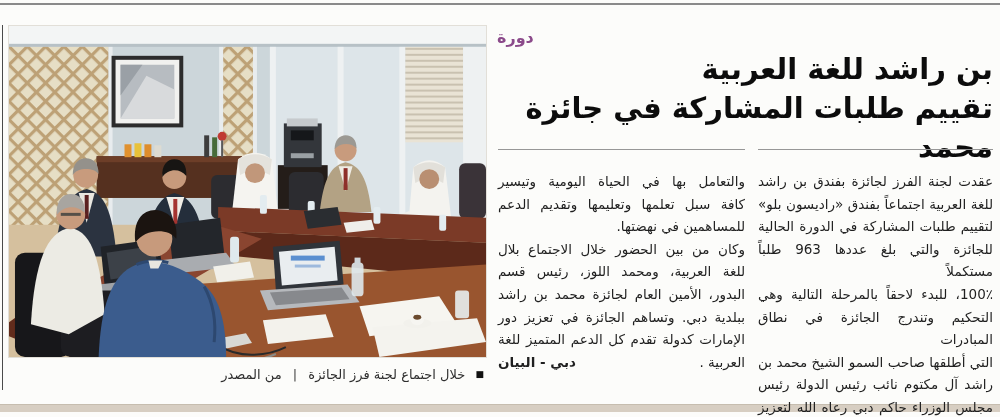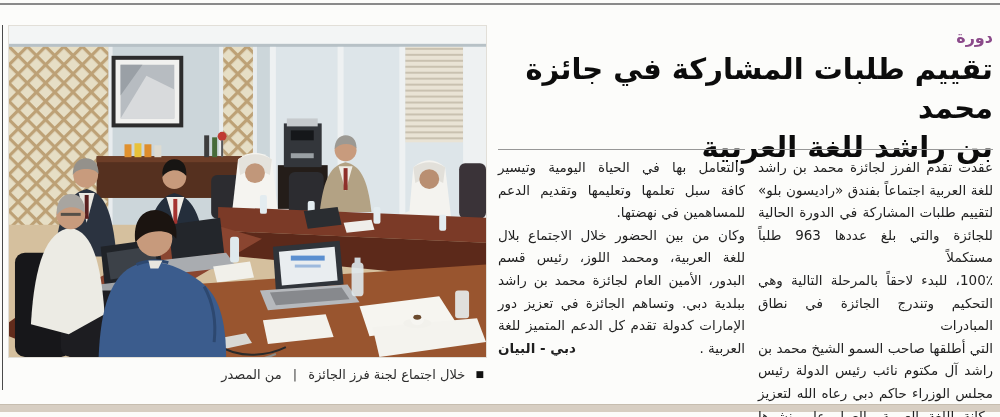--- a/index.html
+++ b/index.html
@@ -20,30 +20,30 @@
     position:absolute;left:8px;top:363px;width:476px;
     direction:rtl;text-align:right;
     font-size:13px;color:#2e2e2e;line-height:22px;
   }
   .photo-caption .bullet{font-size:9px;vertical-align:2px;color:#111;margin-left:6px;}
   .photo-caption .sep{margin:0 7px;color:#444;}
 
   
   .kicker{
     position:absolute;left:497px;top:28px;width:496px;
-    direction:rtl;text-align:right;
+    direction:rtl;text-align:left;
     color:#8b4a8a;font-weight:bold;font-size:16px;
   }
   .headline{
     position:absolute;left:497px;top:50px;width:496px;
     direction:rtl;text-align:right;
     color:#0c0c0c;font-weight:bold;font-size:29px;line-height:39px;
     letter-spacing:0;
   }
-  .col{position:absolute;top:149px;direction:rtl;box-sizing:border-box;border-top:1px solid #979797;padding-top:6px;}
+  .col{position:absolute;top:149px;direction:rtl;box-sizing:border-box;border-top:1px solid #979797;padding-top:20px;}
   .col-right{left:758px;width:235px;}
   .col-left{left:498px;width:247px;}
   .bline{
     font-size:13.5px;line-height:22.6px;color:#1f1f1f;
     text-align:justify;text-align-last:justify;
   }
   .bline.partial{text-align-last:right;}
   .byline-row{
     display:flex;justify-content:space-between;direction:rtl;
     font-size:13.5px;line-height:22.6px;color:#1f1f1f;
@@ -231,26 +231,26 @@
 <div class="photo-caption">
   <span class="bullet">■</span>
   <span>خلال اجتماع لجنة فرز الجائزة</span>
   <span class="sep">|</span>
   <span>من المصدر</span>
 </div>
 
 <div class="kicker">دورة</div>
 
 <div class="headline">
+  <div>بن راشد للغة العربية</div>
   <div>تقييم طلبات المشاركة في جائزة محمد</div>
-  <div>بن راشد للغة العربية</div>
 </div>
 
 <div class="col col-right">
-    <div class="bline">عقدت تقدم الفرز لجائزة محمد بن راشد</div>
+    <div class="bline">عقدت لجنة الفرز لجائزة بفندق بن راشد</div>
     <div class="bline">للغة العربية اجتماعاً بفندق «راديسون بلو»</div>
     <div class="bline">لتقييم طلبات المشاركة في الدورة الحالية</div>
     <div class="bline">للجائزة والتي بلغ عددها 963 طلباً مستكملاً</div>
     <div class="bline">100٪، للبدء لاحقاً بالمرحلة التالية وهي</div>
     <div class="bline">التحكيم وتندرج الجائزة في نطاق المبادرات</div>
     <div class="bline">التي أطلقها صاحب السمو الشيخ محمد بن</div>
     <div class="bline">راشد آل مكتوم نائب رئيس الدولة رئيس</div>
     <div class="bline">مجلس الوزراء حاكم دبي رعاه الله لتعزيز</div>
     <div class="bline">مكانة اللغة العربية والعمل على نشرها</div>
   </div>

